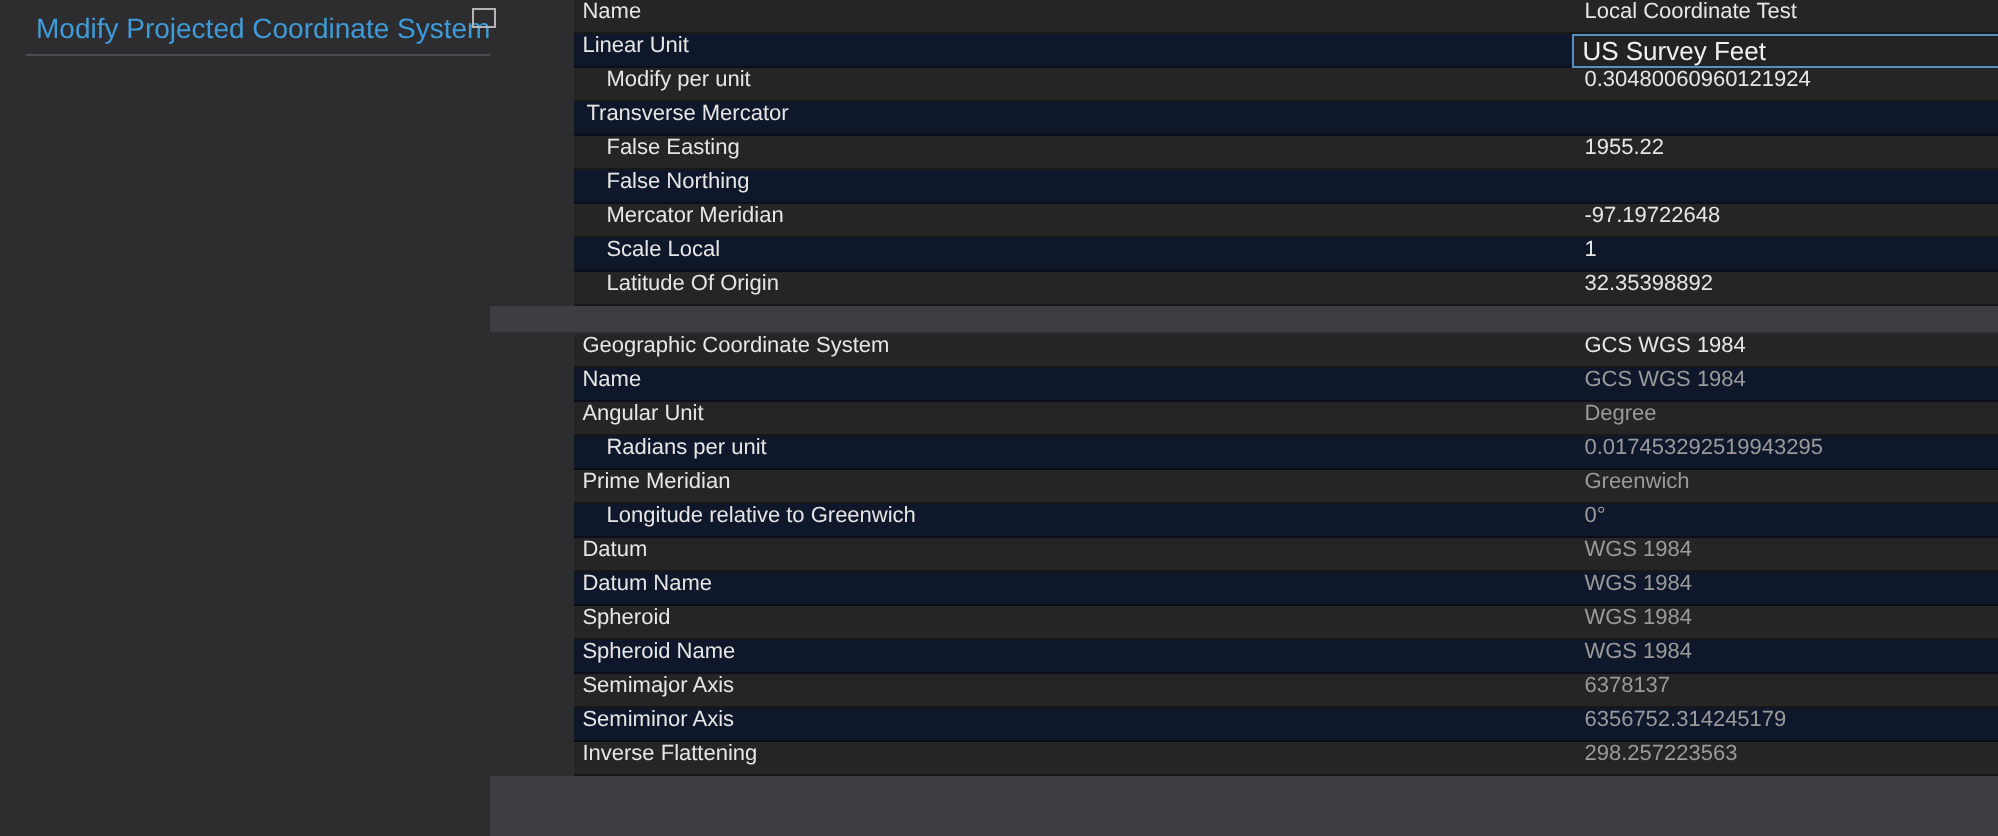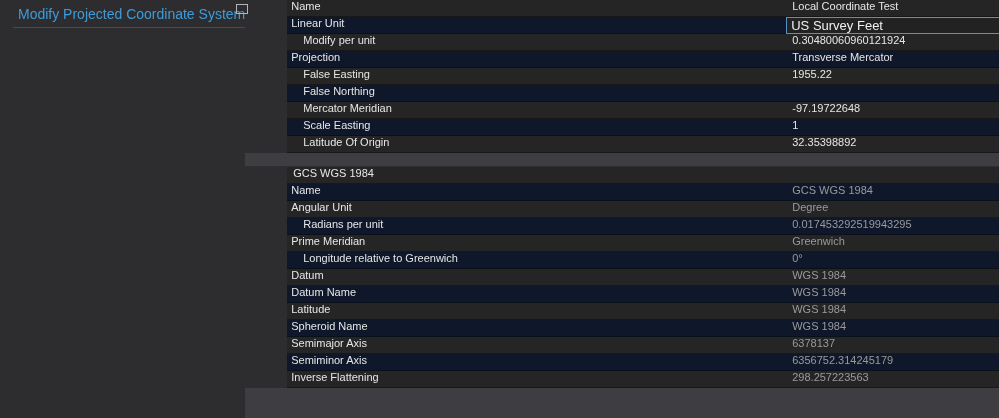--- a/index.html
+++ b/index.html
@@ -85,51 +85,51 @@
       <div class="lbl">Linear Unit</div>
       <input class="val-input" value="US Survey Feet" style="">
     </div>
 
     <div class="row dark">
       <div class="lbl indent">Modify per unit</div>
       <div class="val">0.30480060960121924</div>
     </div>
 
     <div class="row light">
-      <div class="lbl">Projection</div>
       <div class="val">Transverse Mercator</div>
     </div>
 
     <div class="row dark">
       <div class="lbl indent">False Easting</div>
       <div class="val">1955.22</div>
     </div>
 
     <div class="row light">
       <div class="lbl indent">False Northing</div>
     </div>
 
     <div class="row dark">
       <div class="lbl indent">Mercator Meridian</div>
       <div class="val">-97.19722648</div>
     </div>
 
     <div class="row light">
-      <div class="lbl indent">Scale Easting</div>
+      <div class="lbl indent">Scale Local</div>
       <div class="val">1</div>
     </div>
 
     <div class="row dark">
       <div class="lbl indent">Latitude Of Origin</div>
       <div class="val">32.35398892</div>
     </div>
 
     <div class="spacer"></div>
 
     <div class="row dark">
+      <div class="lbl">Geographic Coordinate System</div>
       <div class="val">GCS WGS 1984</div>
     </div>
 
     <div class="row light">
       <div class="lbl">Name</div>
       <div class="val gray">GCS WGS 1984</div>
     </div>
 
     <div class="row dark">
       <div class="lbl">Angular Unit</div>
@@ -155,21 +155,21 @@
       <div class="lbl">Datum</div>
       <div class="val gray">WGS 1984</div>
     </div>
 
     <div class="row light">
       <div class="lbl">Datum Name</div>
       <div class="val gray">WGS 1984</div>
     </div>
 
     <div class="row dark">
-      <div class="lbl">Latitude</div>
+      <div class="lbl">Spheroid</div>
       <div class="val gray">WGS 1984</div>
     </div>
 
     <div class="row light">
       <div class="lbl">Spheroid Name</div>
       <div class="val gray">WGS 1984</div>
     </div>
 
     <div class="row dark">
       <div class="lbl">Semimajor Axis</div>

